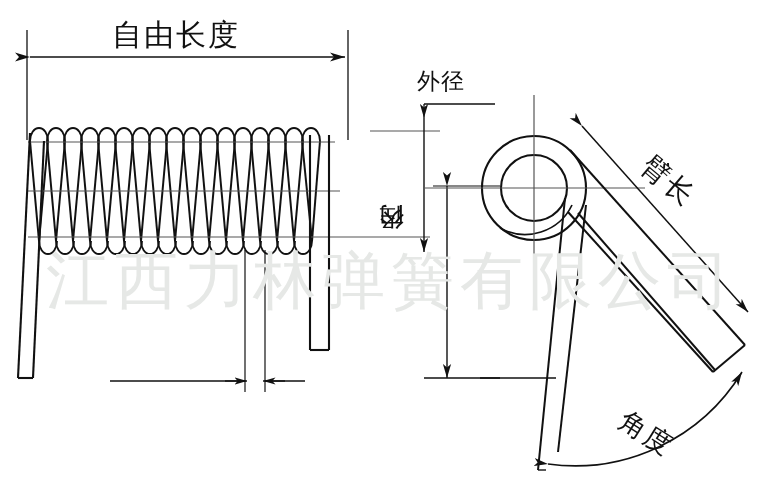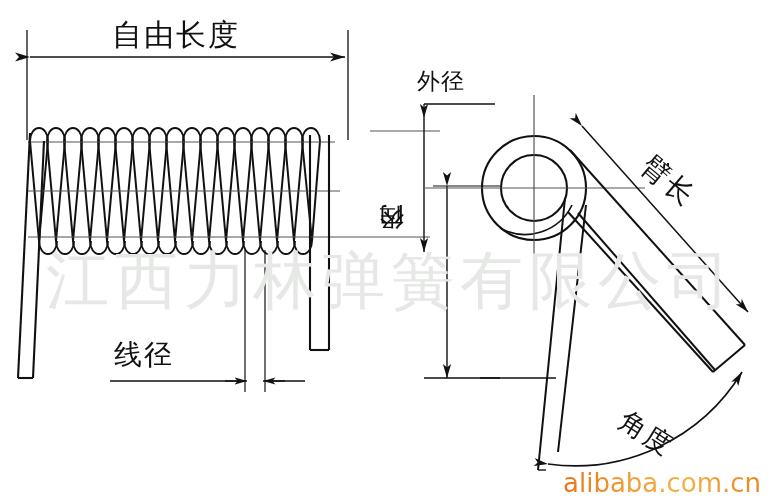--- a/index.html
+++ b/index.html
@@ -295,27 +295,25 @@
     </g>
 
     <g stroke="#111111" fill="none">
       <path d="M548,464 A196,196 0 0 0 742,372" stroke-width="1.6" marker-start="url(#ahSolid)" marker-end="url(#ahSolid)"></path>
     </g>
 
   </svg>
 
   <div class="lbl" id="lbl-free-length">自由长度</div>
 
-  <div class="lbl" id="lbl-wire-dia">线径</div>
 
   <div class="lbl" id="lbl-outer-dia">外径</div>
 
   <div class="lbl" id="lbl-inner-dia">内径</div>
 
   <div class="lbl" id="lbl-arm-length">臂长</div>
 
   <div class="lbl" id="lbl-angle">角度</div>
 
   <div id="watermark-company">江西力林弹簧有限公司</div>
 
-  <div id="watermark-alibaba">alibaba.com.cn</div>
 
 </div>
 
 </body></html>

